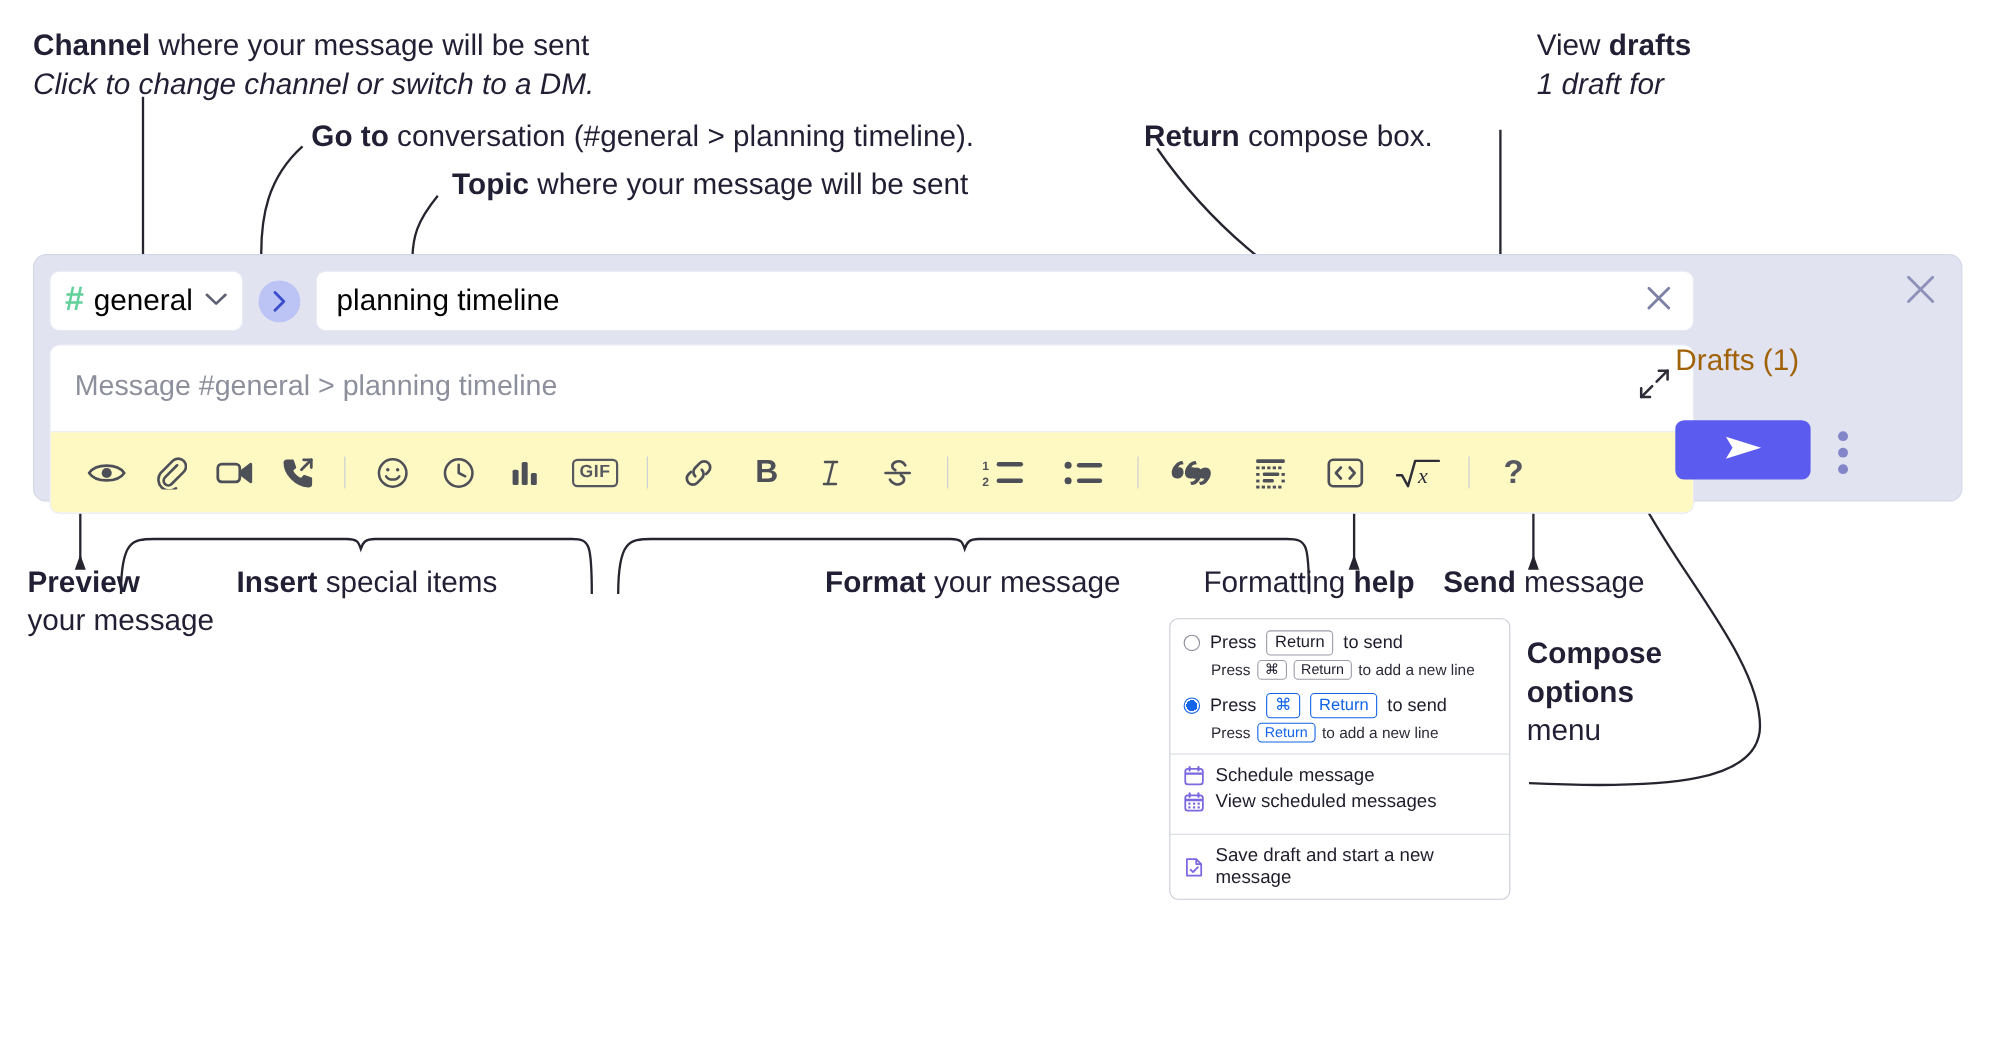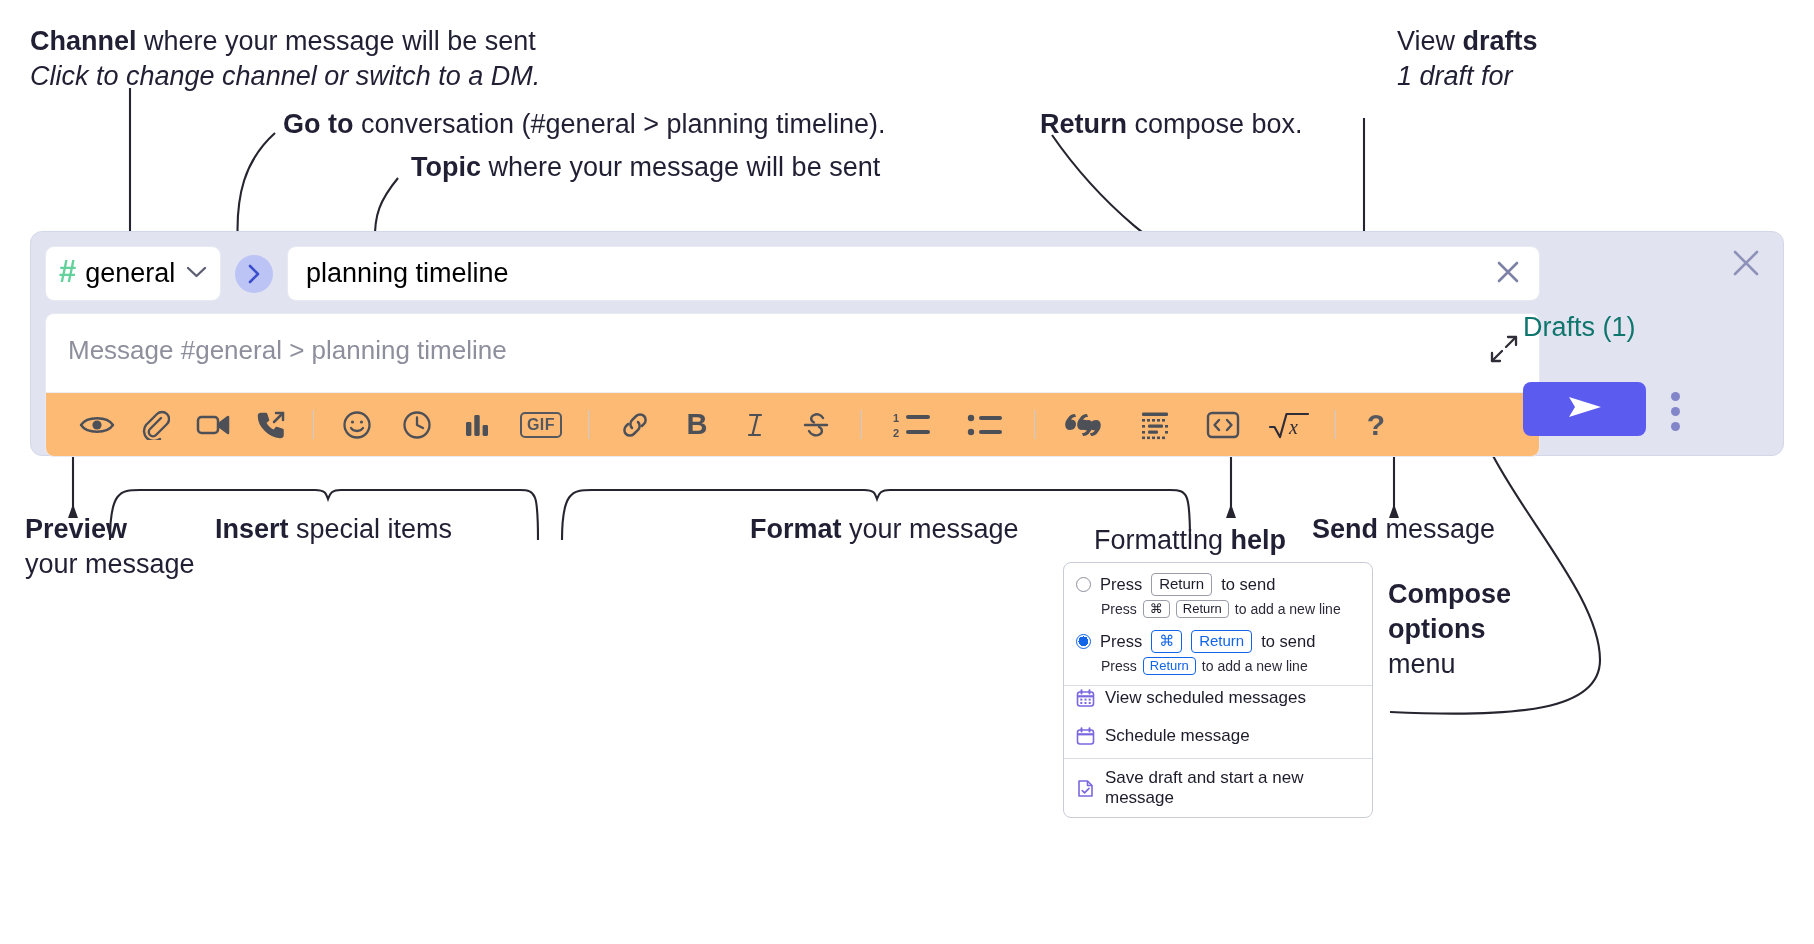--- a/index.html
+++ b/index.html
@@ -44,36 +44,36 @@
   }
   .topic-val{font-size:27px;color:#000000;}
   .topic-x{margin-left:auto;}
   .msg-area{
     margin-top:11px;background:#fff;border-radius:9px;border:1px solid #e7e9f3;
     overflow:hidden;position:relative;
   }
   .msg-placeholder{font-size:26px;color:#8d8f9c;padding:21px 0 0 22px;height:78px;box-sizing:border-box;}
   .expand-btn{position:absolute;right:20px;top:20px;}
   .toolbar{
-    background:#fdba74;border-top:1px solid #eceef5;
-    height:64px;display:flex;align-items:center;padding:0 22px;box-sizing:border-box;
+    background:#fef9c3;border-top:1px solid #eceef5;
+    height:74px;display:flex;align-items:center;padding:0 22px;box-sizing:border-box;
   }
   .tb{display:flex;align-items:center;justify-content:center;color:#56585f;}
   .tb svg{display:block;}
   .tb-sep{width:1px;height:29px;background:#c9cbd6;margin:0 13px;flex:none;}
   .gifbox{
     border:2.4px solid #56585f;border-radius:5px;font-size:16px;font-weight:700;
     letter-spacing:.5px;padding:2px 5px;color:#56585f;font-family:"Liberation Sans",sans-serif;
   }
   .qmark{font-size:30px;font-weight:700;color:#56585f;line-height:1;}
 
   .right-col{position:absolute;right:0;top:0;width:260px;height:100%;}
   .close-x{position:absolute;right:20px;top:14px;}
   .drafts-lbl{
-    position:absolute;left:0;top:80px;font-size:27px;color:#0f766e;
+    position:absolute;left:0;top:80px;font-size:27px;color:#a16207;
   }
   .send-btn{
     position:absolute;left:0;top:150px;width:123px;height:54px;border-radius:8px;
     background:#5b5bf0;display:flex;align-items:center;justify-content:center;
   }
   .kebab{position:absolute;left:148px;top:160px;display:flex;flex-direction:column;gap:6px;}
   .kebab i{width:9px;height:9px;border-radius:50%;background:#8385c9;display:block;}
 
   
   #menu{
@@ -167,21 +167,21 @@
 </div>
 
 <div class="anno a-lg" style="left:215px;top:512px;">
   <b>Insert</b><span> special items</span>
 </div>
 
 <div class="anno a-lg" style="left:750px;top:512px;">
   <b>Format</b><span> your message</span>
 </div>
 
-<div class="anno a-lg" style="left:1094px;top:512px;margin-top:11px;">
+<div class="anno a-lg" style="left:1094px;top:512px;">
   <span>Formatting </span><b>help</b>
 </div>
 
 <div class="anno a-lg" style="left:1312px;top:512px;text-align:center;">
   <b>Send</b><span> message</span>
 </div>
 
 <div class="anno a-lg" style="left:1388px;top:577px;line-height:1.3;">
   <div><b>Compose</b></div>
   <div><b>options</b></div>
@@ -450,50 +450,50 @@
     <span class="mtxt">to send</span>
   </div>
   <div class="sub">
     <span>Press</span>
     <span class="key blue">Return</span>
     <span>to add a new line</span>
   </div>
 
   <div class="mdiv"></div>
 
+  <div class="mitem" style="padding-bottom:2px">
+    <span>
+      <svg width="19" height="19" viewBox="0 0 19 19" fill="none" stroke="#7b68e0" stroke-width="1.6">
+        <rect x="1.5" y="3" width="16" height="14" rx="2.4"></rect>
+        <path d="M1.5 7.3 L17.5 7.3" stroke-width="2.2"></path>
+        <path d="M5.5 1.3 L5.5 4.4 M13.5 1.3 L13.5 4.4" stroke-linecap="round" stroke-width="2"></path>
+      </svg>
+    </span>
+    <span>Schedule message</span>
+  </div>
+
   <div class="mitem" style="padding-top:2px">
     <span>
       <svg width="19" height="19" viewBox="0 0 19 19" fill="none" stroke="#7b68e0" stroke-width="1.6">
         <rect x="1.5" y="3" width="16" height="14" rx="2.4"></rect>
         <path d="M1.5 7.3 L17.5 7.3" stroke-width="2.2"></path>
         <path d="M5.5 1.3 L5.5 4.4 M13.5 1.3 L13.5 4.4" stroke-linecap="round" stroke-width="2"></path>
         <g fill="#7b68e0" stroke="none">
           <rect x="4.3" y="9.6" width="2" height="2"></rect>
             <rect x="8.5" y="9.6" width="2" height="2"></rect>
             <rect x="12.7" y="9.6" width="2" height="2"></rect>
           <rect x="4.3" y="13" width="2" height="2"></rect>
             <rect x="8.5" y="13" width="2" height="2"></rect>
             <rect x="12.7" y="13" width="2" height="2"></rect>
         </g>
       </svg>
     </span>
     <span>View scheduled messages</span>
   </div>
 
-  <div class="mitem" style="padding-bottom:2px">
-    <span>
-      <svg width="19" height="19" viewBox="0 0 19 19" fill="none" stroke="#7b68e0" stroke-width="1.6">
-        <rect x="1.5" y="3" width="16" height="14" rx="2.4"></rect>
-        <path d="M1.5 7.3 L17.5 7.3" stroke-width="2.2"></path>
-        <path d="M5.5 1.3 L5.5 4.4 M13.5 1.3 L13.5 4.4" stroke-linecap="round" stroke-width="2"></path>
-      </svg>
-    </span>
-    <span>Schedule message</span>
-  </div>
-
   <div class="mdiv"></div>
 
   <div class="mitem">
     <span>
       <svg width="19" height="19" viewBox="0 0 19 19" fill="none" stroke="#7b68e0" stroke-width="1.6" stroke-linejoin="round">
         <path d="M3 2 L11.5 2 L16 6.5 L16 17 L3 17 Z"></path>
         <path d="M11.5 2 L11.5 6.5 L16 6.5"></path>
         <path d="M6.3 11.6 L8.6 13.9 L13 9.4" stroke-linecap="round"></path>
       </svg>
     </span>

